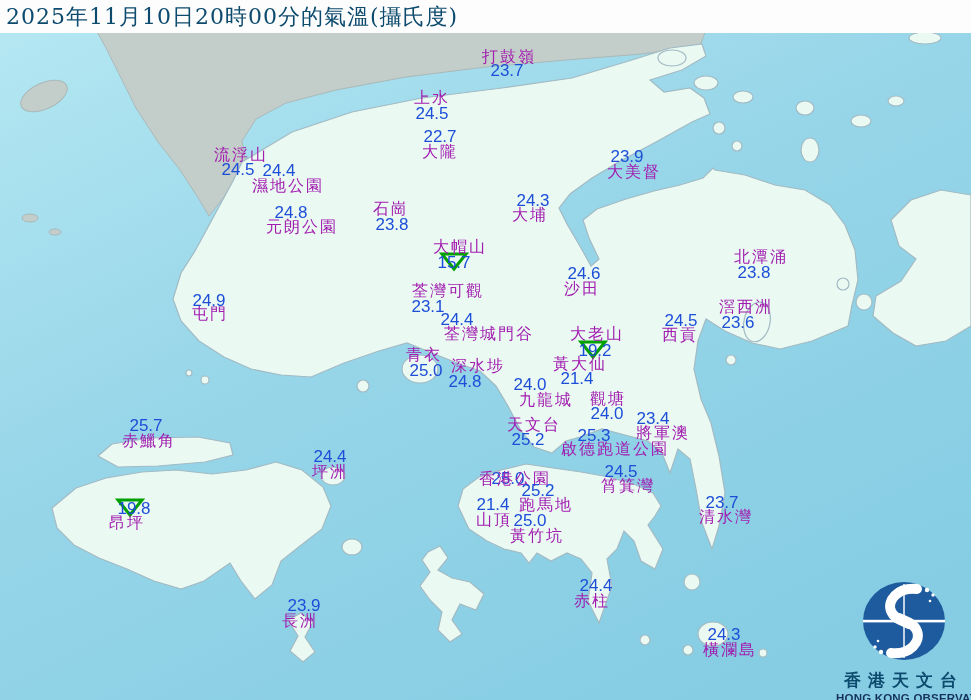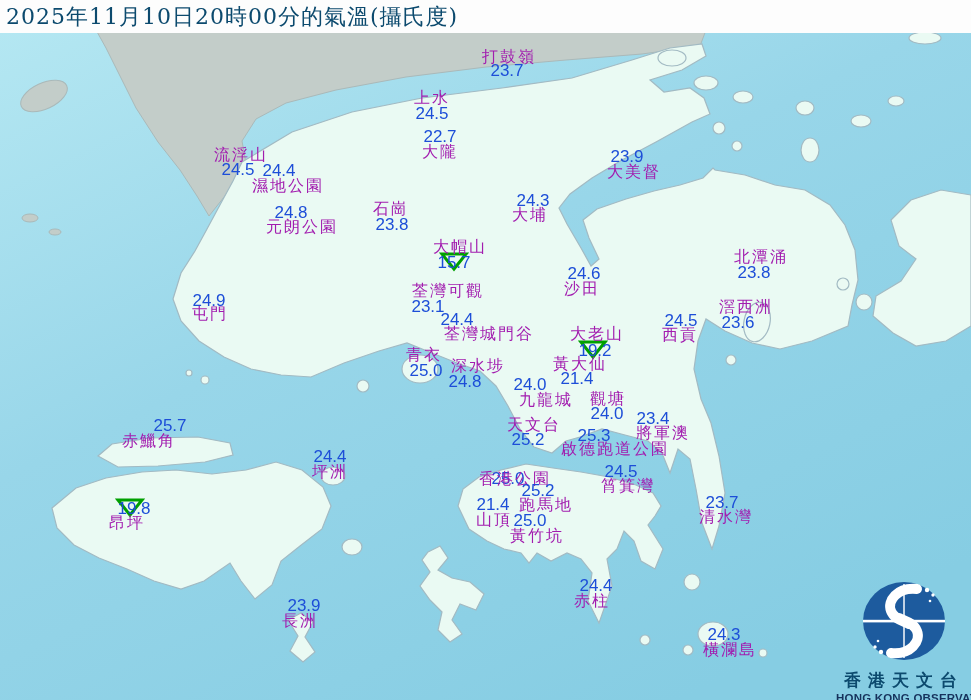--- a/index.html
+++ b/index.html
@@ -166,21 +166,21 @@
       <div class="sval" style="left: 653px; top: 419px;">23.4</div>
       <div class="sname" style="left: 663px; top: 433px;">將軍澳</div>
       <div class="sval" style="left: 594px; top: 436px;">25.3</div>
       <div class="sname" style="left: 615px; top: 449px;">啟德跑道公園</div>
       <div class="sval" style="left: 508px; top: 479px;">25.0</div>
       <div class="sname" style="left: 515px; top: 463px; margin-top: 16px;">香港公園</div>
       <div class="sval" style="left: 621px; top: 472px;">24.5</div>
       <div class="sname" style="left: 628px; top: 486px;">筲箕灣</div>
       <div class="sval" style="left: 330px; top: 457px;">24.4</div>
       <div class="sname" style="left: 330px; top: 472px;">坪洲</div>
-      <div class="sval" style="left: 146px; top: 426px; margin-left: 24px;">25.7</div>
+      <div class="sval" style="left: 146px; top: 426px;">25.7</div>
       <div class="sname" style="left: 149px; top: 441px;">赤鱲角</div>
       <div class="tri" style="left: 130px; top: 507px;"><svg width="30" height="22" viewBox="0 0 30 22">
           <path d="M3,4 L27,4 L15,19 Z" fill="none" stroke="#00a000" stroke-width="3"></path>
         </svg></div>
       <div class="sval" style="left: 134px; top: 509px;">19.8</div>
       <div class="sname" style="left: 127px; top: 523px;">昂坪</div>
       <div class="sval" style="left: 493px; top: 505px;">21.4</div>
       <div class="sname" style="left: 494px; top: 520px;">山頂</div>
       <div class="sval" style="left: 538px; top: 491px;">25.2</div>
       <div class="sname" style="left: 546px; top: 505px;">跑馬地</div>

